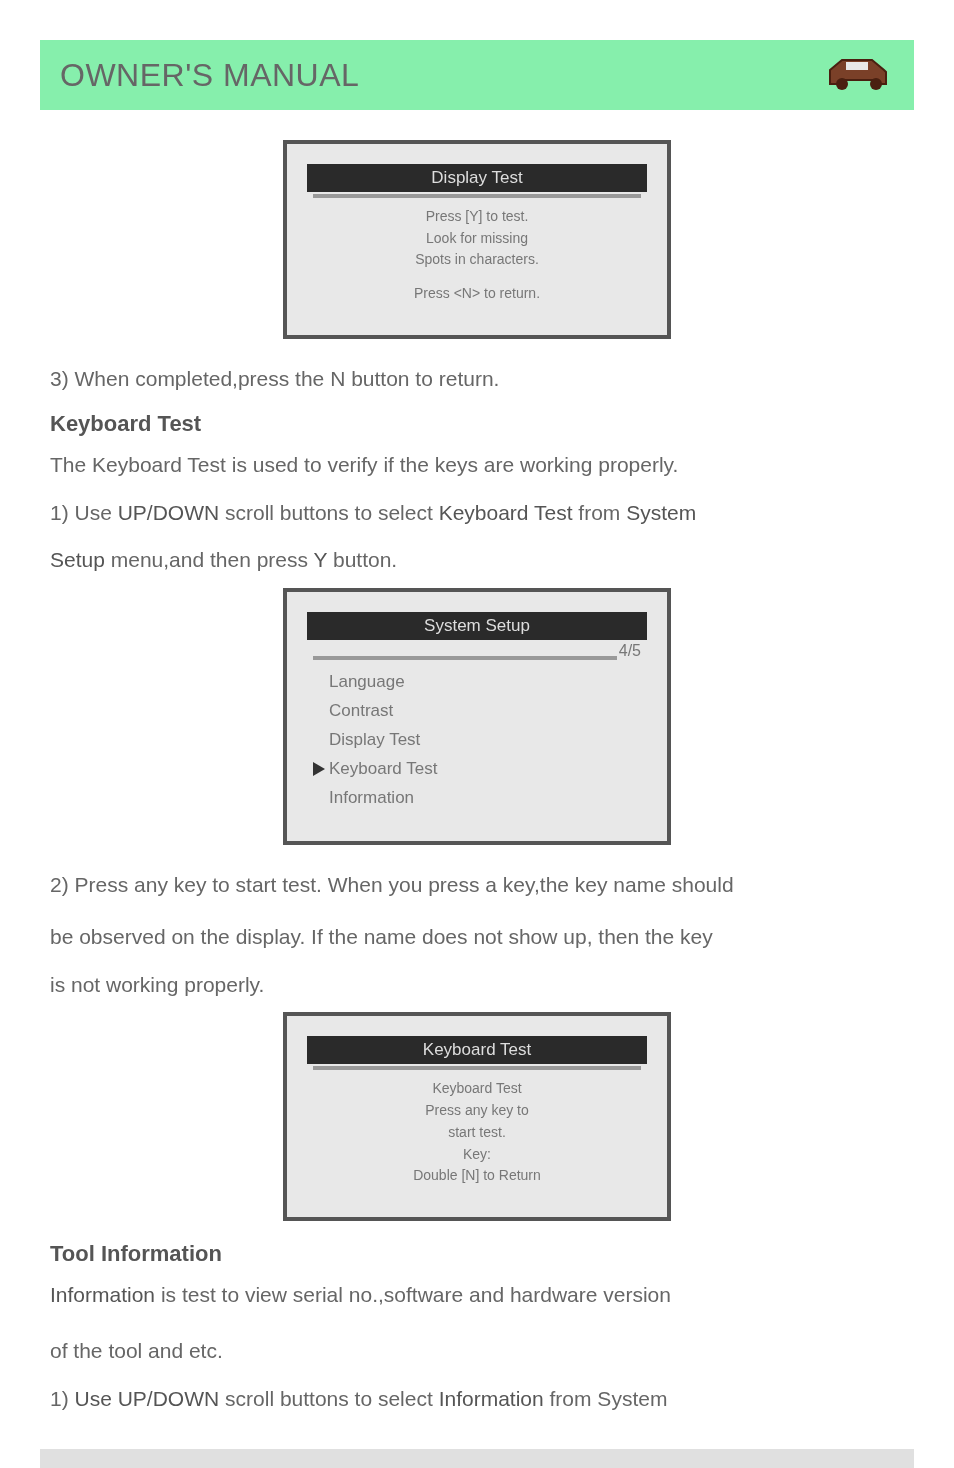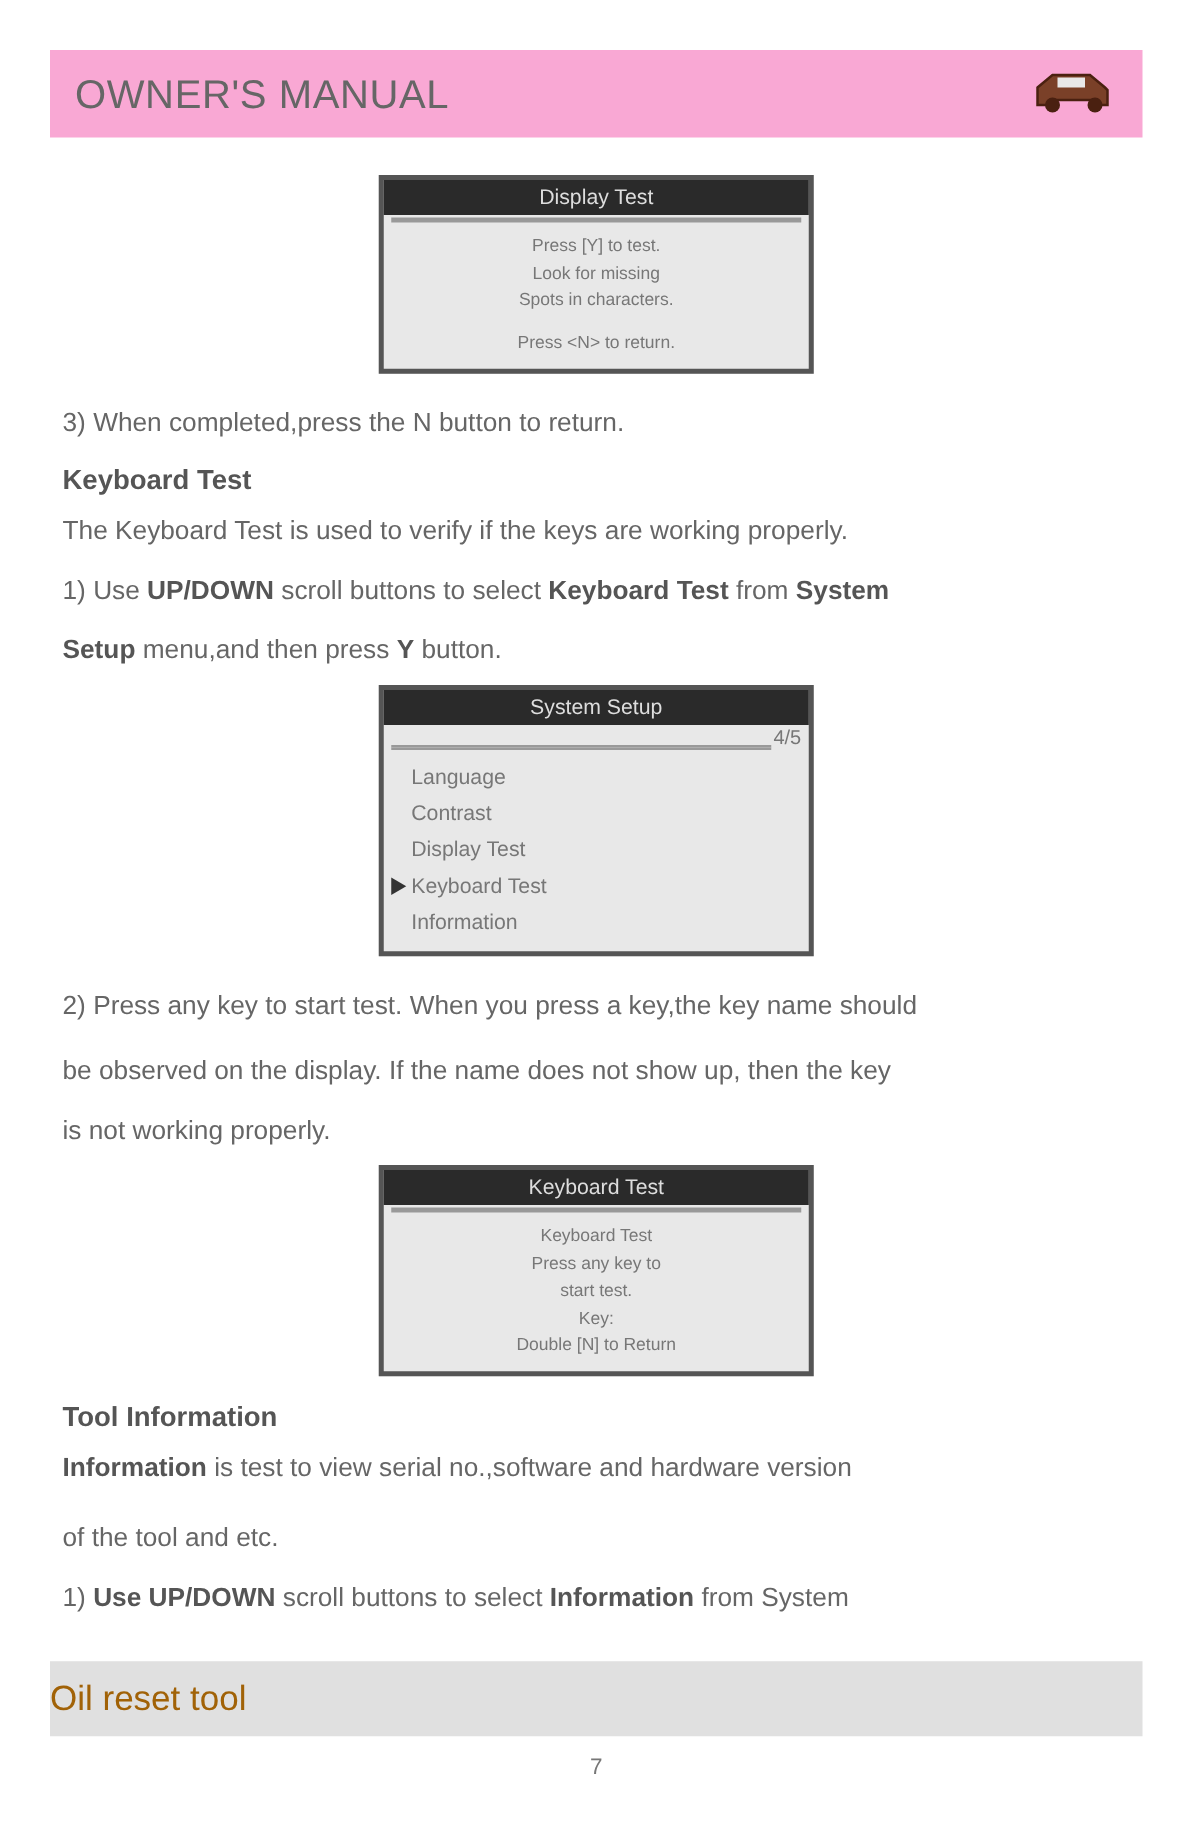--- a/index.html
+++ b/index.html
@@ -8,21 +8,21 @@
     font-family: Arial, Helvetica, sans-serif;
     background: #fff;
     color: #555;
     width: 954px;
   }
   .page {
     padding: 40px 50px 20px 50px;
     box-sizing: border-box;
   }
   .header-bar {
-    background: #f9a8d4;
+    background: #86efac;
     padding: 10px 20px;
     margin: 0 -10px 30px -10px;
     display: flex;
     align-items: center;
     justify-content: space-between;
   }
   .header-title {
     font-size: 32px;
     color: #666;
     letter-spacing: 0.5px;
@@ -30,21 +30,21 @@
   .logo-box {
     width: 70px;
     height: 50px;
     position: relative;
   }
   .screen-box {
     width: 340px;
     margin: 0 auto 20px auto;
     border: 4px solid #555;
     background: #e8e8e8;
-    padding: 0;
+    padding: 20px;
   }
   .screen-header {
     background: #2a2a2a;
     color: #ddd;
     text-align: center;
     padding: 4px 0;
     font-size: 17px;
   }
   .screen-divider {
     border-top: 2px solid #999;
@@ -101,21 +101,21 @@
     line-height: 1.9;
     margin: 8px 0;
   }
   .section-title {
     font-size: 22px;
     font-weight: bold;
     color: #555;
     margin: 12px 0 8px 0;
   }
   .bold {
-    font-weight: bold;
+    font-weight: normal;
     color: #555;
   }
   .footer-bar {
     background: #e0e0e0;
     text-align: left;
     padding: 14px 0;
     margin: 30px -10px 0 -10px;
     font-size: 28px;
     color: #a16207;
   }

